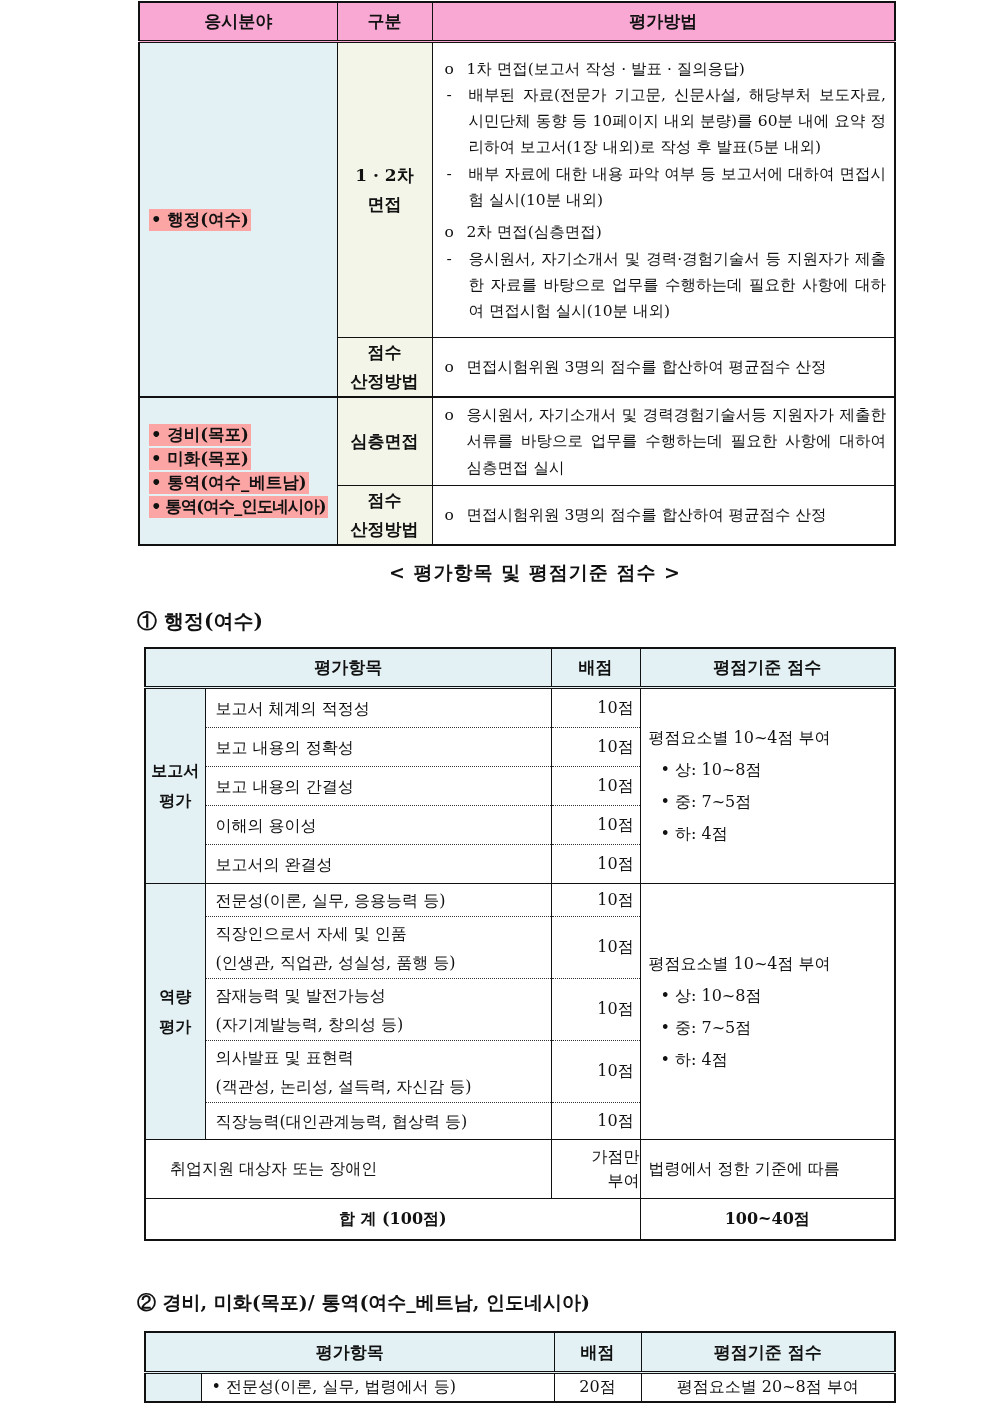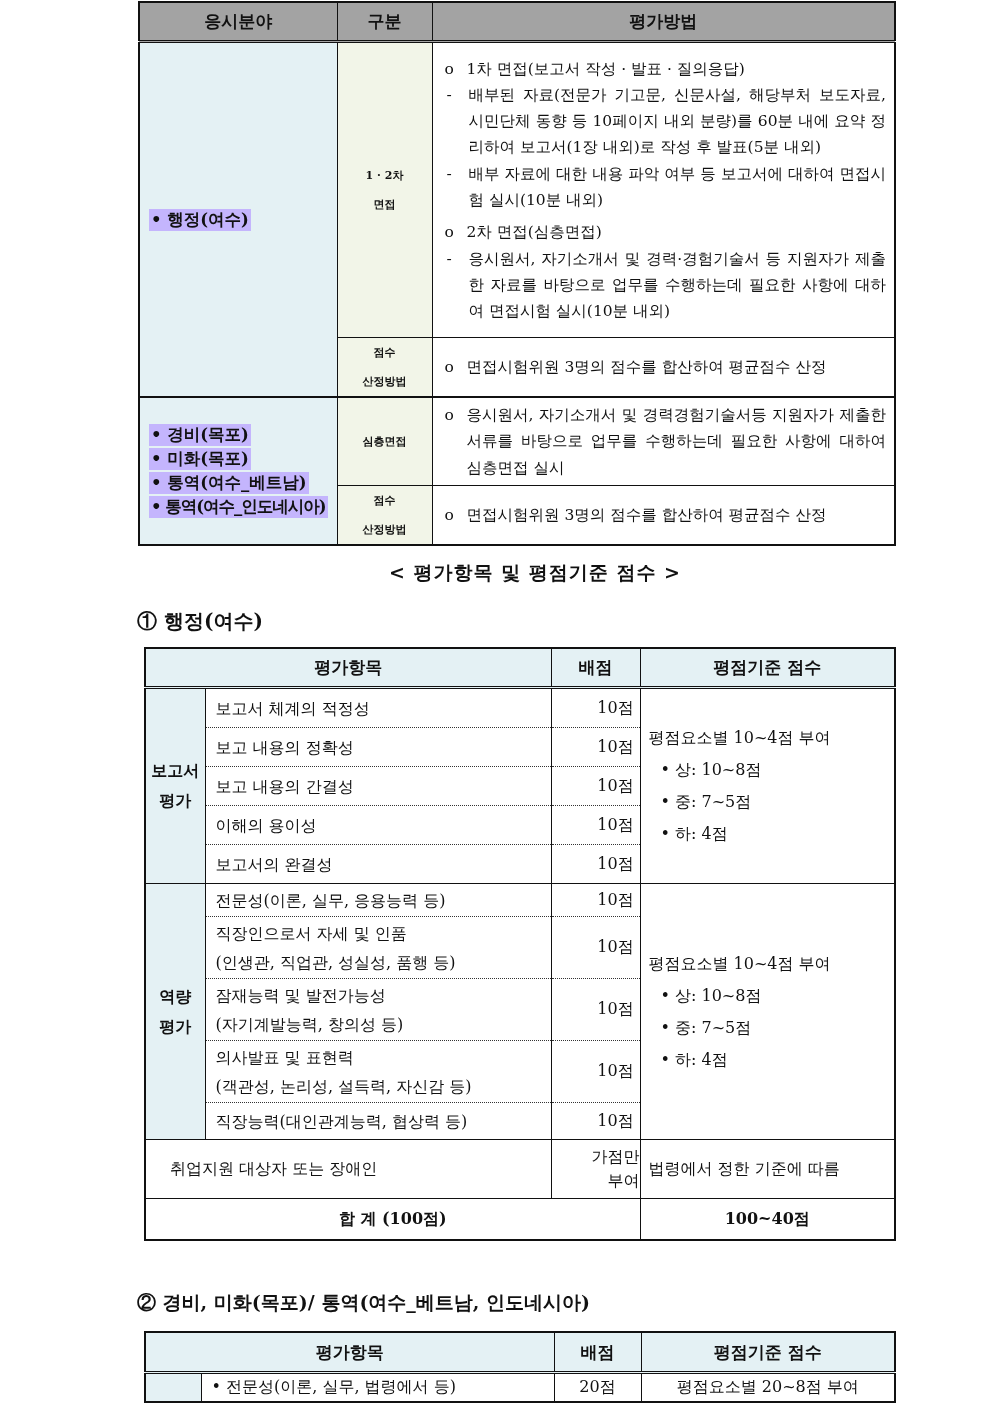--- a/index.html
+++ b/index.html
@@ -4,28 +4,28 @@
 <style>
   html, body { margin: 0; padding: 0; background: #ffffff; }
   body { width: 992px; height: 1403px; position: relative; overflow: hidden;
          font-family: "DejaVu Serif", "Liberation Serif", serif; color: #111; }
   .abs { position: absolute; }
   table { border-collapse: collapse; table-layout: fixed; }
   td, th { padding: 0; vertical-align: middle; }
 
   
   #t1 { left: 138px; top: 1px; width: 758px; border: 2px solid #111; }
-  #t1 th { background: #a3a3a3; font-weight: bold; font-size: 17px; height: 37px;
+  #t1 th { background: #f9a8d4; font-weight: bold; font-size: 17px; height: 37px;
            border-left: 1px solid #111; border-bottom: 3px double #111; text-align: center; }
   #t1 th:first-child { border-left: none; }
   #t1 td { border: 1px solid #111; font-size: 15.5px; }
   #t1 .field { background: #e4f1f4; padding-left: 9px; font-weight: bold; font-size: 16.5px; }
-  #t1 .kind { background: #f2f5e8; text-align: center; font-weight: bold; font-size: 11px; line-height: 29px; margin-left: 20px; }
+  #t1 .kind { background: #f2f5e8; text-align: center; font-weight: bold; font-size: 17px; line-height: 29px; margin-left: 20px; }
   #t1 .method { padding: 4px 8px 4px 12px; line-height: 26.3px; }
-  .hl { background: #c4b5fd; padding: 0 2px; display: inline-block; line-height: 22px; }
+  .hl { background: #fca5a5; padding: 0 2px; display: inline-block; line-height: 22px; }
   .field-list div { margin: 2px 0; }
   .o-item { display: flex; }
   .o-item .mk { width: 22px; flex: none; }
   .d-item { display: flex; padding-left: 2px; text-align: justify; }
   .d-item .mk { width: 22px; flex: none; }
   .d-item .tx { flex: 1; }
   .gap { height: 6px; }
   #t1 tr.group-sep td { border-top: 2px solid #111; }
 
   

